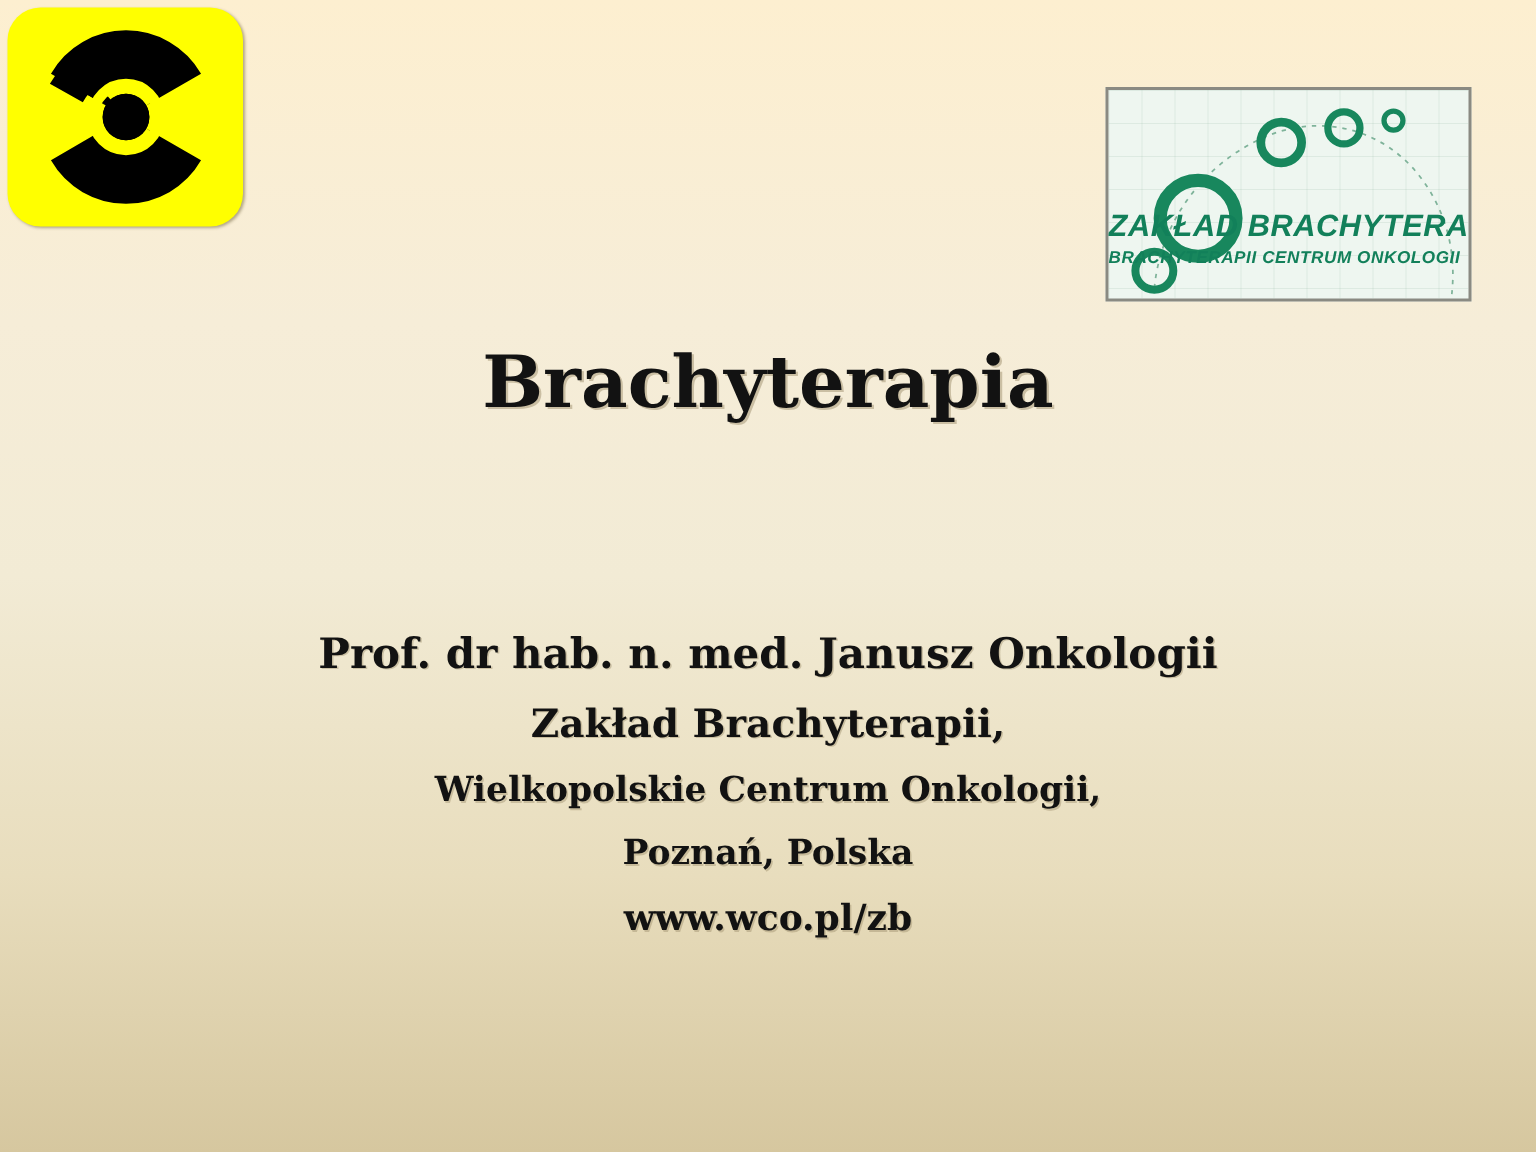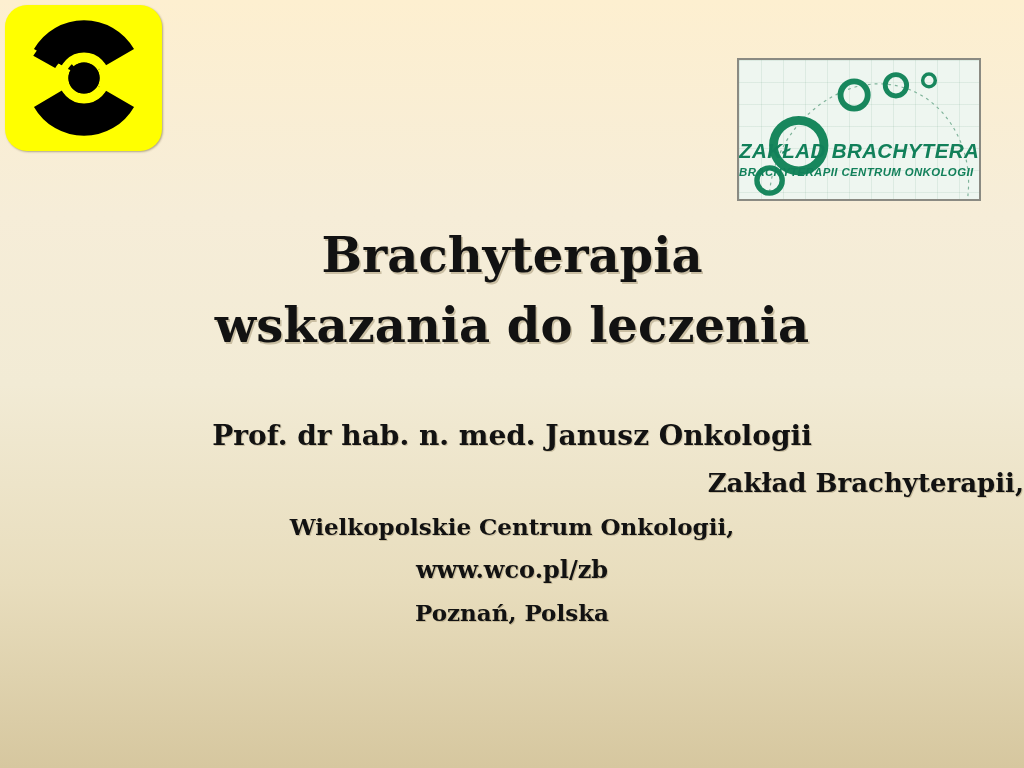--- a/index.html
+++ b/index.html
@@ -125,21 +125,21 @@
     text-align: center;
   }
   #author-block .line {
     font-family: "DejaVu Serif", "Liberation Serif", serif;
     font-weight: bold;
     color: #121212;
     text-shadow: 1px 1px 0 rgba(150,135,100,.40);
     white-space: nowrap;
   }
   .line.lg  { font-size: 28px; line-height: 48px; }
-  .line.md  { font-size: 26px; line-height: 46px; text-align: right; }
+  .line.md  { font-size: 26px; line-height: 46px; }
   .line.sm  { font-size: 23px; line-height: 42px; }
   .line.url { font-size: 24px; line-height: 44px; color: #ee1111; }
 </style>
 </head>
 <body>
 
 <div id="slide">
 
   <div id="hazard-badge">
     <svg viewBox="0 0 100 100">
@@ -172,24 +172,23 @@
       <circle cx="194" cy="21" r="6.5" fill="none" stroke="#18875d" stroke-width="3.6"></circle>
       <circle cx="30" cy="124" r="13" fill="none" stroke="#18875d" stroke-width="5.5"></circle>
       <circle cx="47" cy="158" r="12" fill="none" stroke="#18875d" stroke-width="5"></circle>
     </svg>
     <div class="logo-text" id="logo-title">ZAKŁAD BRACHYTERAPII</div>
     <div class="logo-text" id="logo-subtitle">BRACHYTERAPII CENTRUM ONKOLOGII</div>
   </div>
 
   <div id="title-block">
     <div class="title-line">Brachyterapia</div>
-    <div class="title-line">wskazania do leczenia</div>
   </div>
 
   <div id="author-block">
     <div class="line lg">Prof. dr hab. n. med. Janusz Onkologii</div>
     <div class="line md">Zakład Brachyterapii,</div>
     <div class="line sm">Wielkopolskie Centrum Onkologii,</div>
+    <div class="line sm">Poznań, Polska</div>
     <div class="line url">www.wco.pl/zb</div>
-    <div class="line sm">Poznań, Polska</div>
   </div>
 
 </div>
 
 </body></html>

